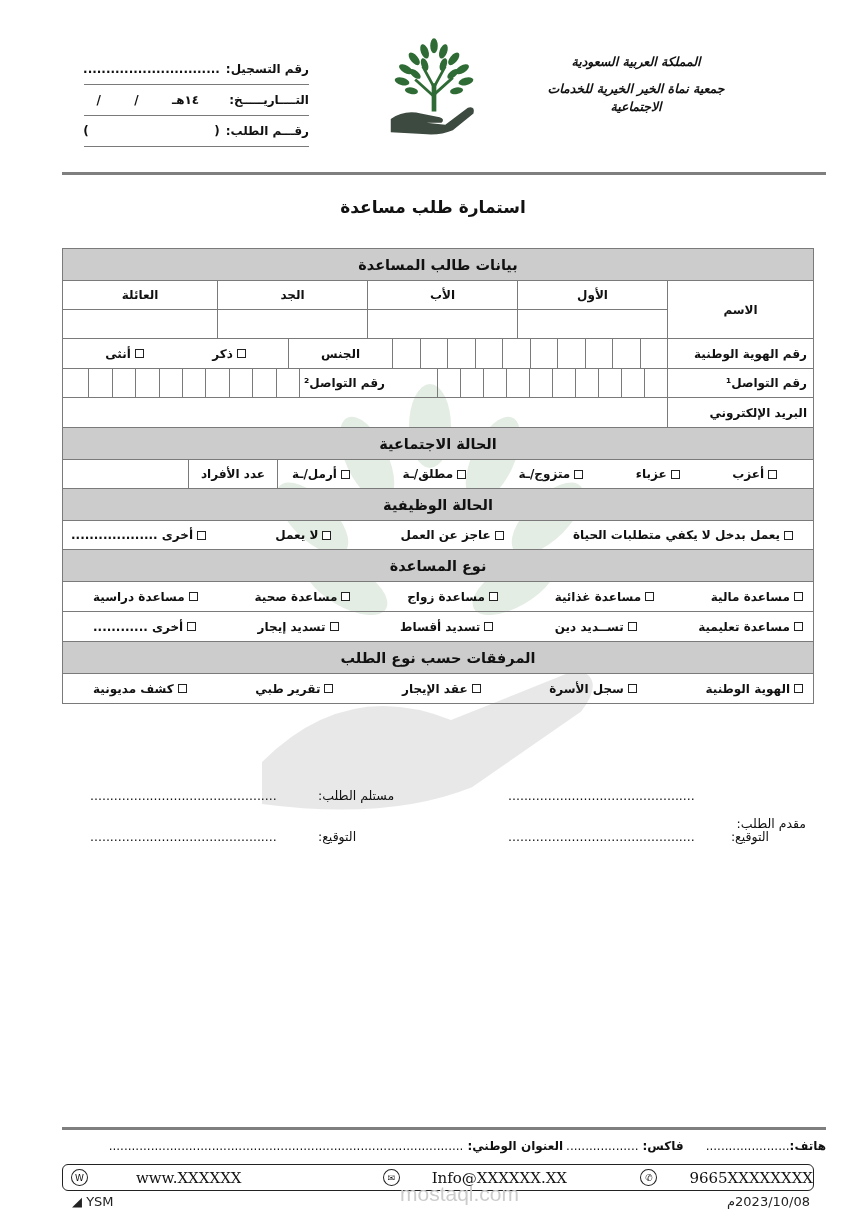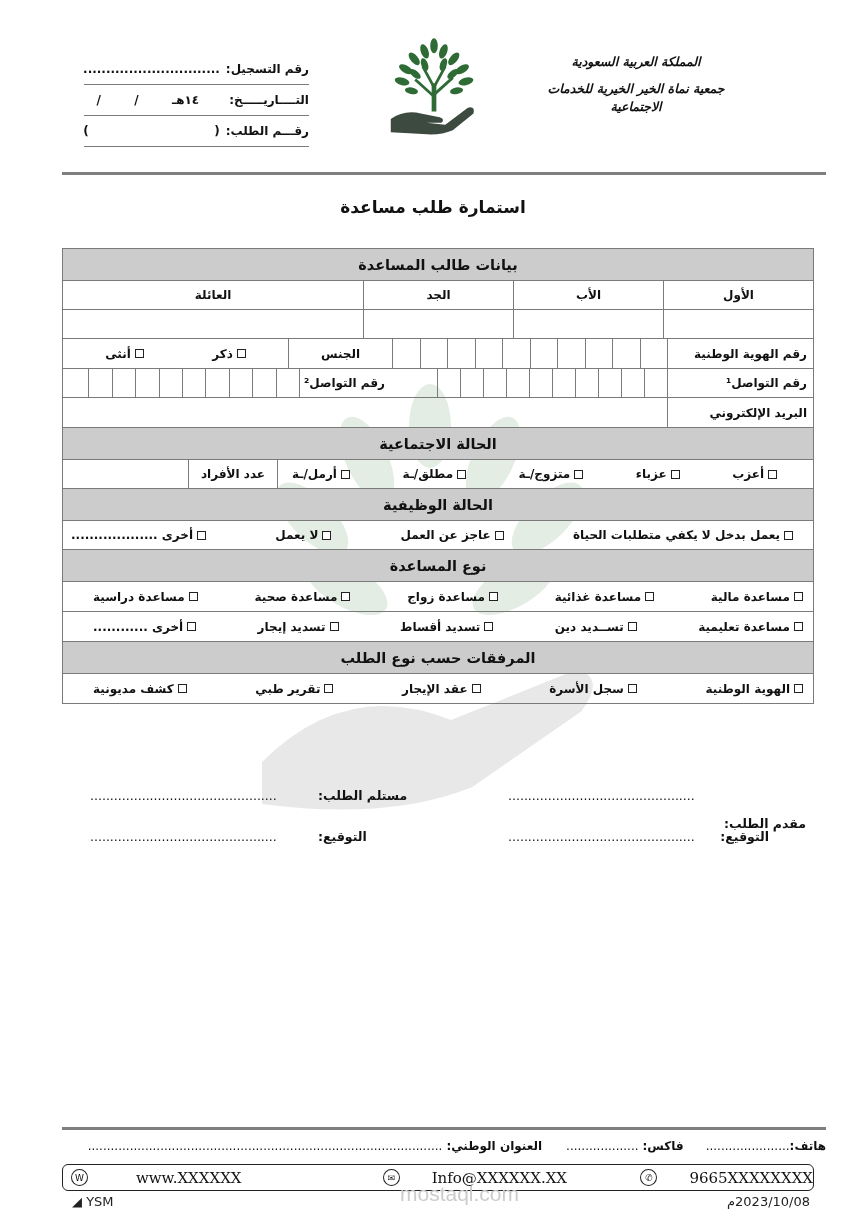--- a/index.html
+++ b/index.html
@@ -25,21 +25,21 @@
   .cell:last-child { border-left: none; }
   .lbl { justify-content: flex-start; padding-right: 6px; }
   .chk { display: inline-block; width: 9px; height: 9px; border: 1px solid #222; margin-left: 4px; vertical-align: middle; background: #fff; }
   .opts { display: flex; direction: rtl; align-items: center; width: 100%; padding: 0 8px; font-size: 12px; font-weight: bold; }
   .opt { display: flex; align-items: center; white-space: nowrap; }
 
   
   .wm { left: 220px; top: 380px; width: 420px; height: 470px; opacity: 0.13; pointer-events: none; }
 
   
-  .sig { font-size: 12.5px; font-weight: bold; direction: rtl; white-space: nowrap; }
+  .sig { font-size: 12.5px; font-weight: normal; direction: rtl; white-space: nowrap; }
 
   
   .hr-bot { left: 62px; top: 1127px; width: 764px; height: 3px; background: #7f7f7f; }
   .ft-line { left: 62px; top: 1139px; width: 764px; font-size: 12px; font-weight: bold; direction: rtl; white-space: nowrap; display: flex; }
   .ft-box { left: 62px; top: 1164px; width: 752px; height: 27px; border: 1.5px solid #222; border-radius: 6px; display: flex; align-items: center; font-family: "DejaVu Serif", serif; font-size: 15px; }
   .circ { width: 17px; height: 17px; border: 1.3px solid #222; border-radius: 50%; display: flex; align-items: center; justify-content: center; font-size: 9px; font-family: "DejaVu Sans", sans-serif; }
   .tiny { font-size: 13px; color: #222; }
 </style>
 </head>
 <body>
@@ -102,20 +102,23 @@
 </div>
 
 <div class="abs hr-top"></div>
 <div class="abs title">استمارة طلب مساعدة</div>
 
 <div class="abs tbl">
 
   <div class="sect">بيانات طالب المساعدة</div>
 
   <div class="row" style="height:58px">
+    <div class="cell" style="width:146px">
+        <span>الاسم</span>
+      </div>
     <div style="flex:1;display:flex;flex-direction:column">
       <div style="display:flex;direction:rtl;height:29px;border-bottom:1px solid #7a7a7a">
         <div class="cell" style="width:150px">الأول</div>
         <div class="cell" style="width:150px">الأب</div>
         <div class="cell" style="width:150px">الجد</div>
         <div class="cell" style="flex:1">العائلة</div>
       </div>
       <div style="display:flex;direction:rtl;flex:1">
         <div class="cell" style="width:150px"></div>
         <div class="cell" style="width:150px"></div>
@@ -325,21 +328,21 @@
 <div class="abs sig" style="left:508px;top:829px;font-weight:normal">...............................................</div>
 <div class="abs sig" style="left:318px;top:829px">التوقيع:</div>
 <div class="abs sig" style="left:90px;top:829px;font-weight:normal">...............................................</div>
 
 <div class="abs hr-bot"></div>
 <div class="abs ft-line">
   <span>هاتف:</span>
   <span style="font-weight:normal">......................</span>
   <span style="margin-right:22px">فاكس:</span>
   <span style="font-weight:normal;margin-right:4px">...................</span>
-  <span style="margin-right:24px">العنوان الوطني:</span>
+  <span style="margin-right:3px">العنوان الوطني:</span>
   <span style="font-weight:normal;margin-right:4px">.............................................................................................</span>
 </div>
 
 <div class="abs ft-box">
   <span class="circ" style="margin-left:8px">W</span>
   <span style="margin-left:48px;width:212px">www.XXXXXX</span>
   <span class="circ" style="margin-left:36px">✉</span>
   <span style="margin-left:32px;width:210px">Info@XXXXXX.XX</span>
   <span class="circ" style="margin-left:0px">✆</span>
   <span style="margin-left:32px">9665XXXXXXXX</span>

